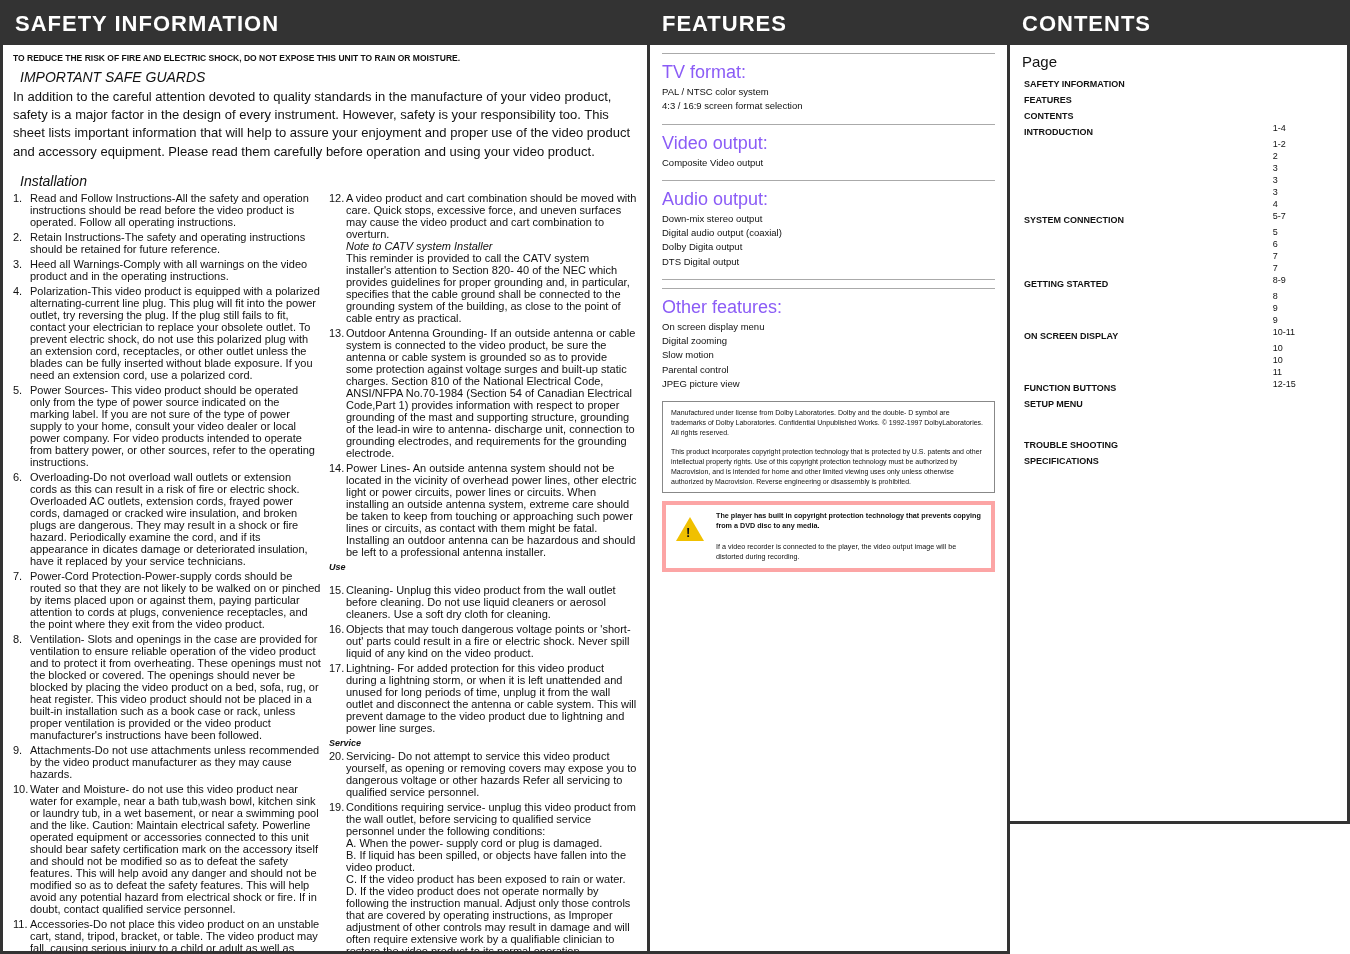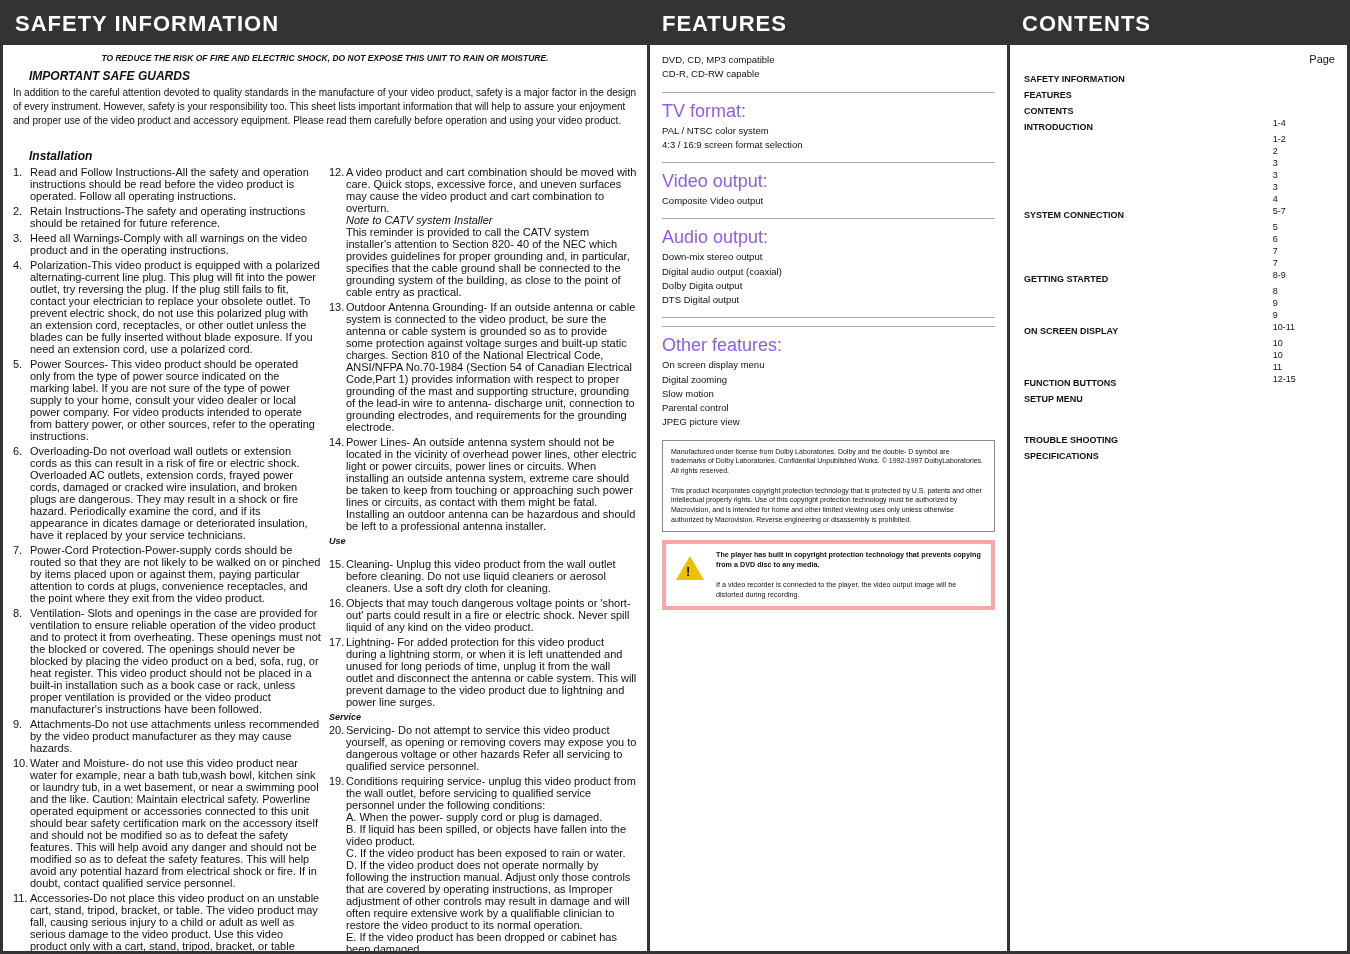--- a/index.html
+++ b/index.html
@@ -28,21 +28,21 @@
       width: 360px;
       height: 954px;
       border: 3px solid #333;
       border-left: none;
       padding: 10px 12px;
       overflow: hidden;
       flex-shrink: 0;
     }
     .panel-contents {
       width: 340px;
-      height: 954px;
+      height: 824px;
       border: 3px solid #333;
       border-left: none;
       padding: 10px 12px;
       overflow: hidden;
       flex-shrink: 0;
     }
 
     
     .panel-header {
       background: #333;
@@ -70,33 +70,31 @@
       padding: 8px 12px;
       margin: -10px -12px 8px -12px;
       letter-spacing: 1px;
     }
 
     
     .safety-warning {
       font-size: 8.5px;
       font-weight: bold;
       margin-bottom: 6px;
-      text-align: center;
+    }
+    .safety-section-title {
+      font-size: 14px;
+      font-weight: normal;
       font-style: italic;
-    }
-    .safety-section-title {
-      font-size: 12px;
-      font-weight: bold;
-      font-style: italic;
-      margin: 6px 0 3px 16px;
+      margin: 6px 0 3px 7px;
     }
     .safety-text {
-      font-size: 10px;
+      font-size: 13px;
       line-height: 1.4;
-      margin-bottom: 21px;
+      margin-bottom: 12px;
     }
     .safety-columns {
       display: flex;
       gap: 8px;
       height: calc(100% - 50px);
     }
     .safety-col {
       flex: 1;
       overflow: hidden;
     }
@@ -153,22 +151,21 @@
       align-items: center;
       justify-content: center;
     }
     .copyright-text {
       font-size: 7.2px;
       line-height: 1.4;
     }
 
     
     .contents-page-label {
-      text-align: right;
-      font-size: 11px;
+      font-size: 15px;
       margin-bottom: 4px;
     }
     .contents-table {
       width: 100%;
       border-collapse: collapse;
     }
     .contents-table tr td {
       padding: 1px 2px;
       font-size: 9px;
       vertical-align: top;
@@ -304,23 +301,20 @@
           <span>Replacement Parts- When replacement parts are required, have the service technician verify that the replacements he uses have the same safety characteristics as the originals. use of replacements specified by the video product manufacturer can prevent fire, electric shock,or other hazards.</span>
         </div>
 
     </div>
   </div>
 </div>
 
 <div class="panel-features">
   <div class="panel-header-features">FEATURES</div>
 
-  <div class="feature-item">
-    <div class="feature-desc">DVD, CD, MP3 compatible<br>CD-R, CD-RW capable</div>
-  </div>
   <hr class="feature-divider">
   <div class="feature-item">
     <div class="feature-category">TV format:</div>
     <div class="feature-desc">PAL / NTSC color system<br>4:3 / 16:9 screen format selection</div>
   </div>
   <hr class="feature-divider">
   <div class="feature-item">
     <div class="feature-category">Video output:</div>
     <div class="feature-desc">Composite Video output</div>
   </div>

